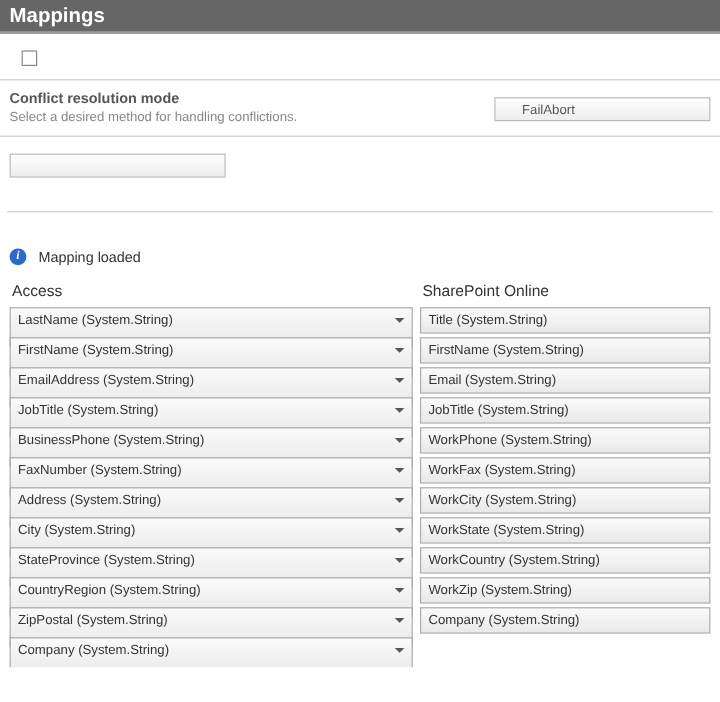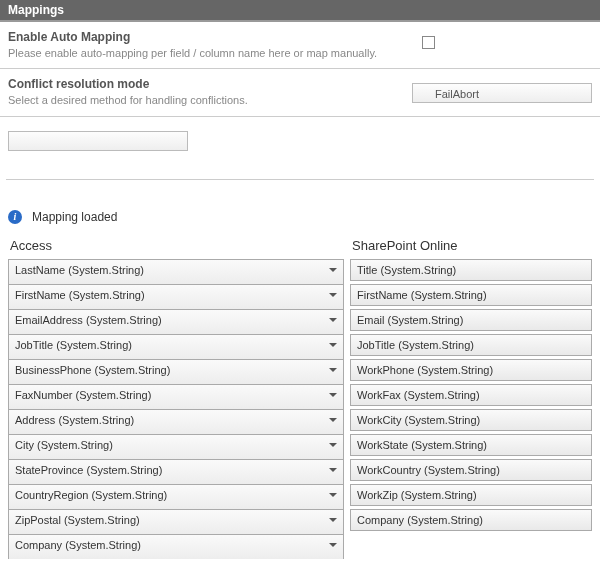--- a/index.html
+++ b/index.html
@@ -12,21 +12,21 @@
       font-size: 12px;
       background: #fff;
       width: 600px;
       color: #333;
     }
     .header-bar {
       background: #666;
       color: #fff;
       padding: 3px 8px;
       font-weight: bold;
-      font-size: 12px;
+      font-size: 17px;
       border-bottom: 2px solid #999;
     }
     .setting-row {
       padding: 8px;
       border-bottom: 1px solid #ccc;
       display: flex;
       align-items: flex-start;
     }
     .setting-left {
       flex: 1;
@@ -151,24 +151,20 @@
     }
   </style>
 </head>
 <body>
 
 <div class="header-bar">
   <span>Mappings</span>
 </div>
 
 <div class="setting-row">
-  <div class="setting-left">
-    <div class="setting-title">Enable Auto Mapping</div>
-    <div class="setting-desc">Please enable auto-mapping per field / column name here or map manually.</div>
-  </div>
   <div class="setting-right">
     <span class="checkbox"></span>
   </div>
 </div>
 
 <div class="setting-row">
   <div class="setting-left">
     <div class="setting-title">Conflict resolution mode</div>
     <div class="setting-desc">Select a desired method for handling conflictions.</div>
   </div>

